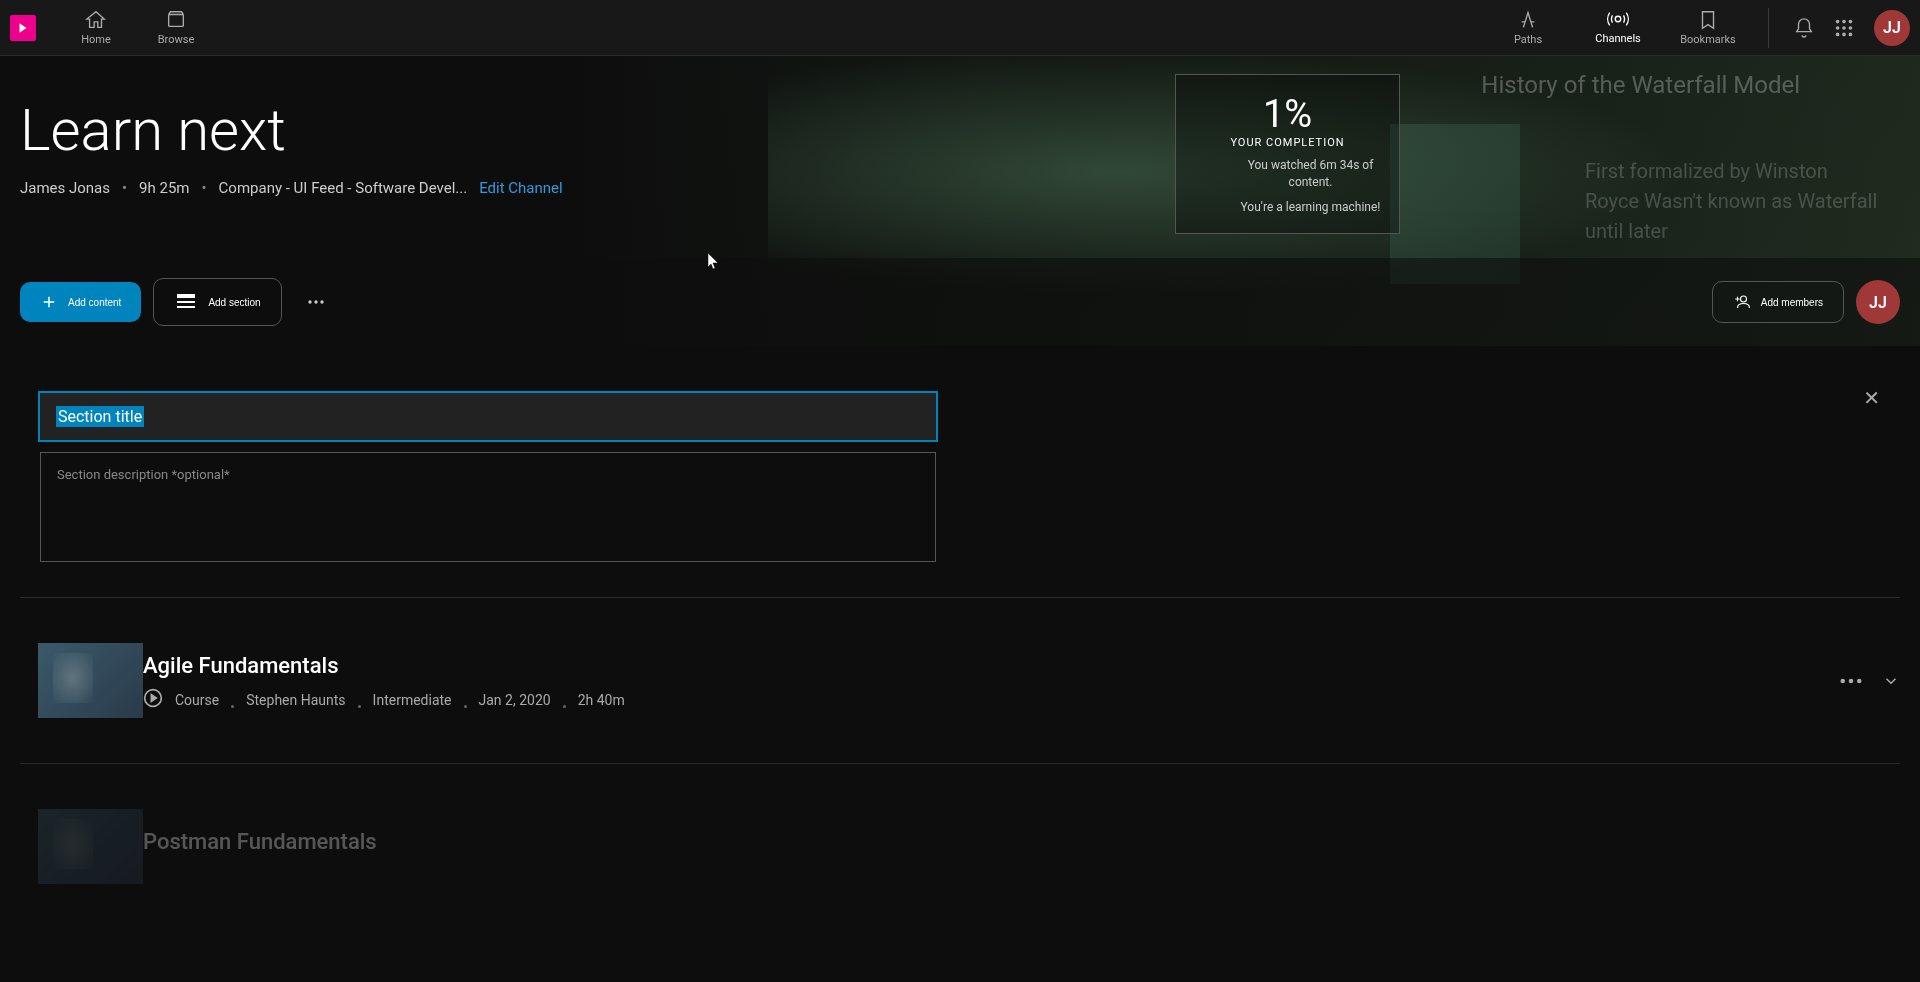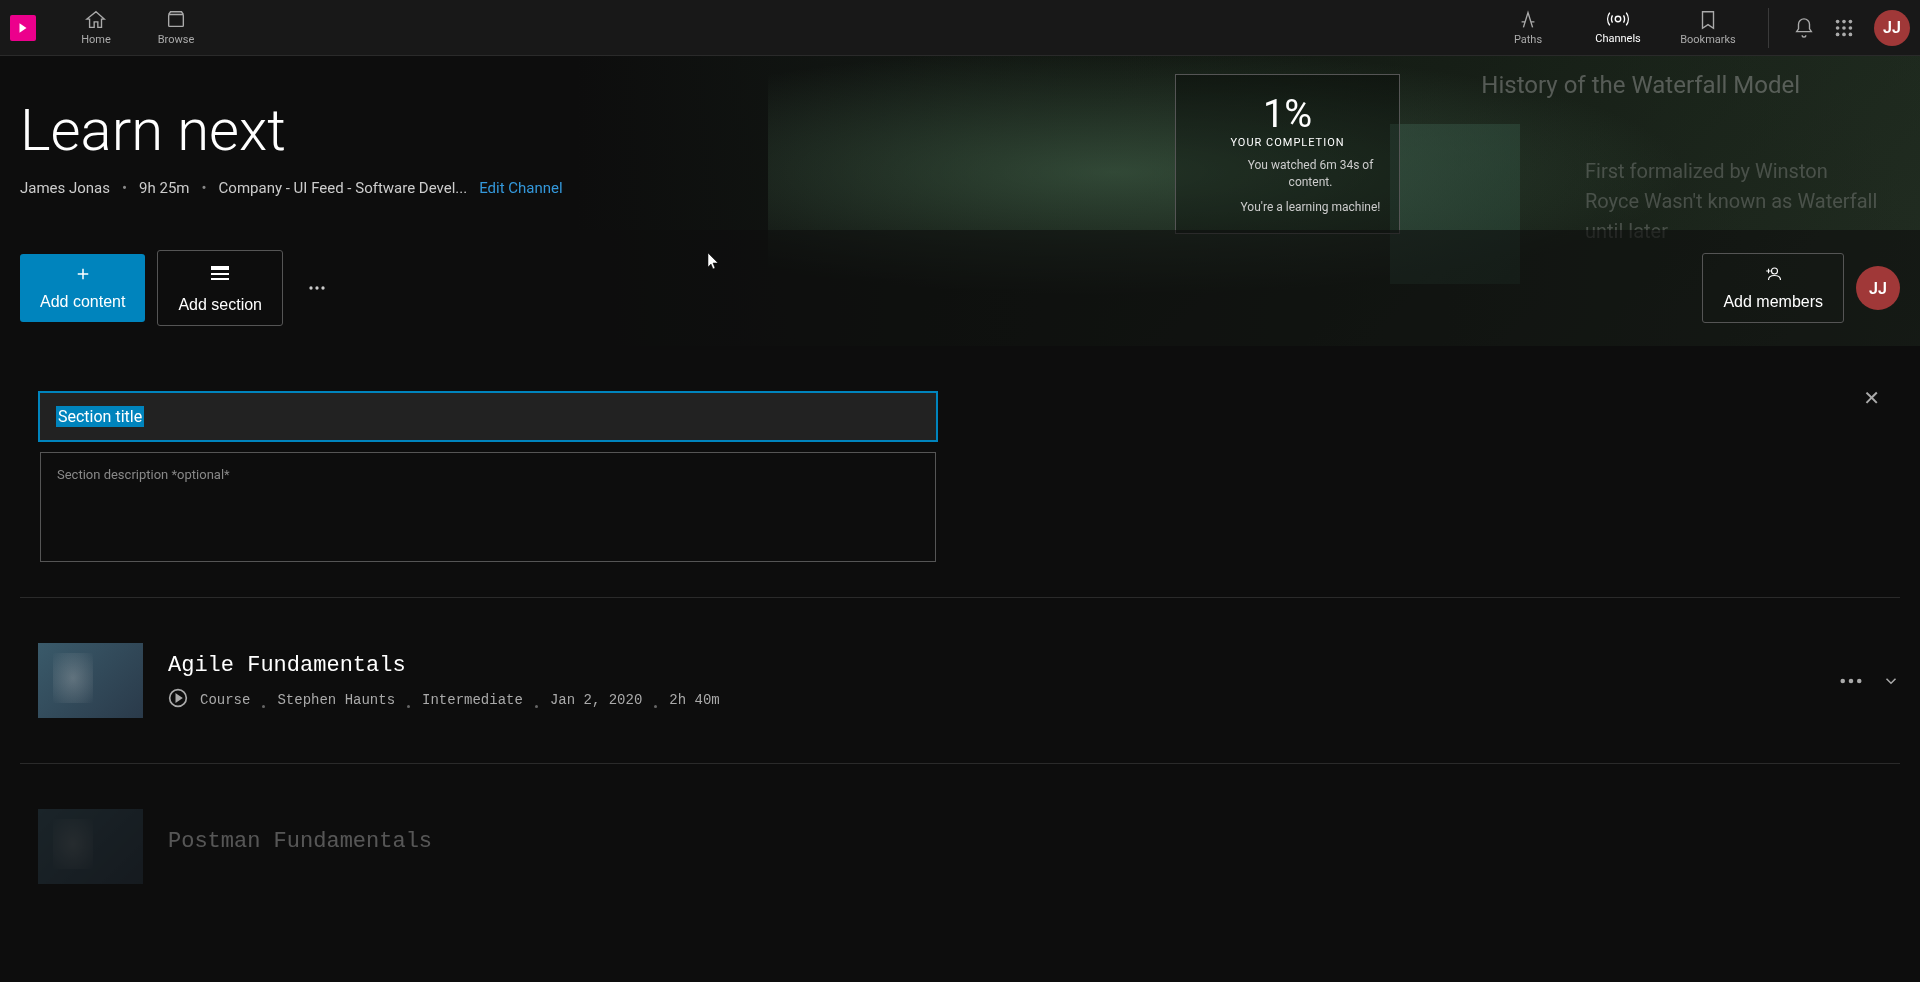--- a/index.html
+++ b/index.html
@@ -279,25 +279,24 @@
       bottom: 0;
       left: 0;
       right: 0;
     }
     
     .btn {
       display: flex;
       align-items: center;
       gap: 10px;
       padding: 11px 20px;
-      border-radius: 3px;
-      font-size: 16px;
+      border-radius: 10px;
+      font-size: 10px;
       cursor: pointer;
       border: none;
-      flex-direction: column;
     }
     
     .btn-primary {
       background: #0084bd;
       color: #fff;
     }
     
     .btn-outline {
       background: transparent;
       color: #fff;
@@ -406,22 +405,20 @@
     .content-divider {
       height: 1px;
       background: #2a2a2a;
       margin: 20px;
     }
     
     .content-item {
       display: flex;
       align-items: center;
       padding: 25px 20px 25px 38px;
-      gap: 25px;
-      font-family: Liberation Mono, monospace;
     }
     
     .content-thumb {
       width: 105px;
       height: 75px;
       background: linear-gradient(135deg, #3a5a6a 0%, #2a3a4a 100%);
       position: relative;
       overflow: hidden;
     }
     

